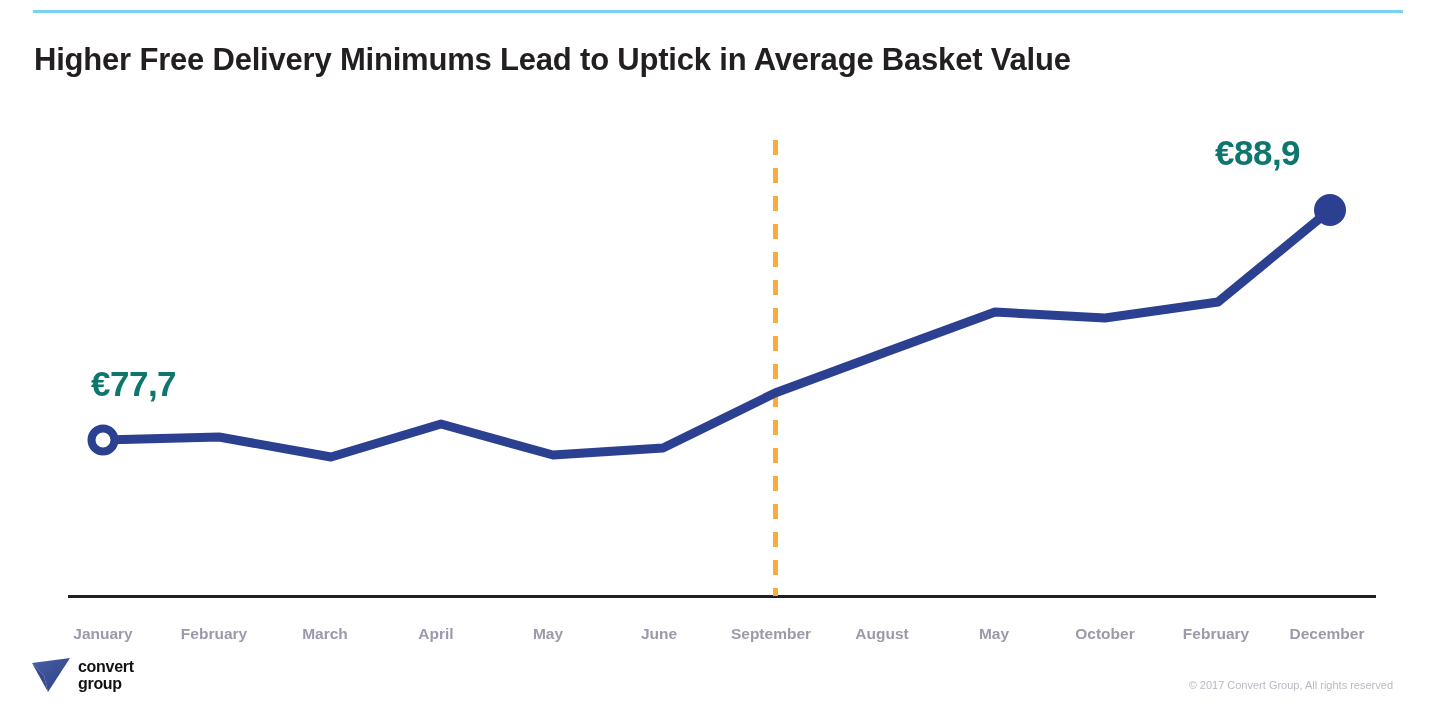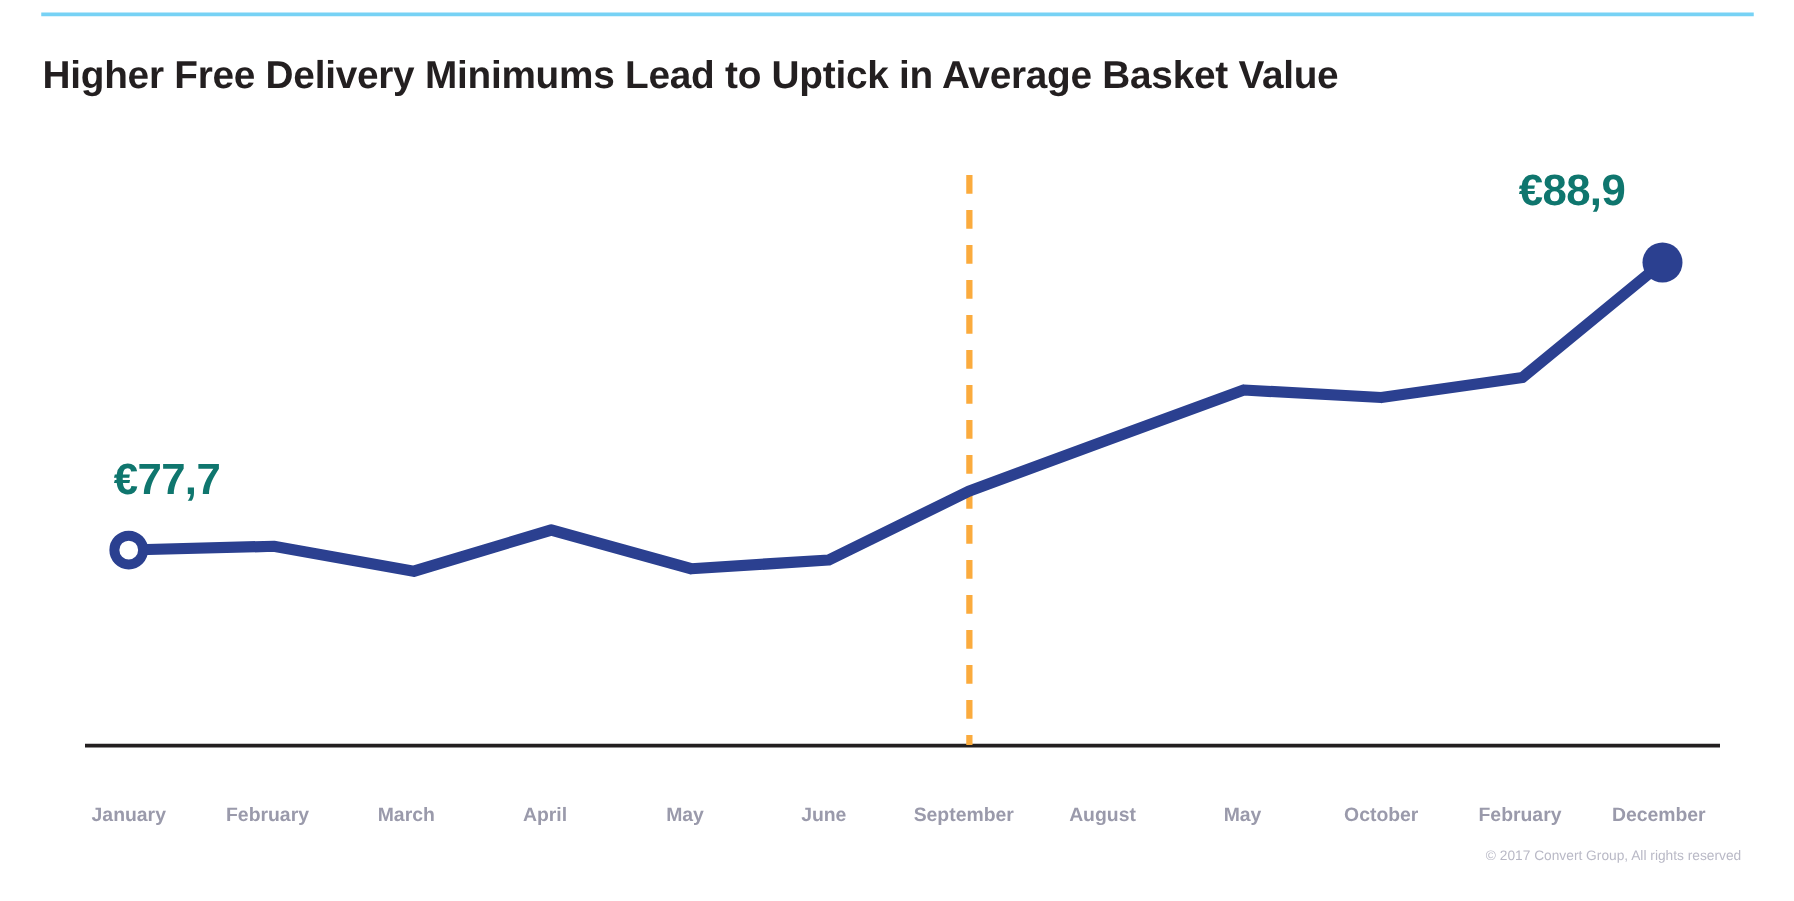--- a/index.html
+++ b/index.html
@@ -73,21 +73,21 @@
     letter-spacing: -0.5px;
     white-space: nowrap;
   }
   #callout-start { left: 91px; top: 364px; }
   #callout-end   { left: 1215px; top: 133px; }
 
   
   #xlabels {
     position: absolute;
     left: 0;
-    top: 644px;
+    top: 625px;
     width: 1206px;
     height: 24px;
   }
   .xlabel {
     position: absolute;
     transform: translateX(-50%);
     font-size: 15.5px;
     font-weight: 700;
     color: #9a9aab;
     white-space: nowrap;
@@ -156,16 +156,32 @@
     <div class="xlabel" style="left:548px">May</div>
     <div class="xlabel" style="left:659px">June</div>
     <div class="xlabel" style="left:771px">September</div>
     <div class="xlabel" style="left:882px">August</div>
     <div class="xlabel" style="left:994px">May</div>
     <div class="xlabel" style="left:1105px">October</div>
     <div class="xlabel" style="left:1216px">February</div>
     <div class="xlabel" style="left:1327px">December</div>
   </div>
 
+  <div id="logo">
+    <svg id="logo-mark" viewBox="0 0 44 38" xmlns="http://www.w3.org/2000/svg">
+      <defs>
+        <linearGradient id="lg" x1="0" y1="0" x2="1" y2="1">
+          <stop offset="0%" stop-color="#4a5fa8"></stop>
+          <stop offset="100%" stop-color="#2b3f82"></stop>
+        </linearGradient>
+      </defs>
+      <path d="M2 7 L40 2 L18 36 L14 20 Z" fill="url(#lg)"></path>
+      <path d="M2 7 L14 20 L18 36 Z" fill="#35488f"></path>
+    </svg>
+    <div id="logo-text">
+      <div>convert</div>
+      <div>group</div>
+    </div>
+  </div>
 
   <div id="copyright">© 2017 Convert Group, All rights reserved</div>
 
 </div>
 
 </body></html>

